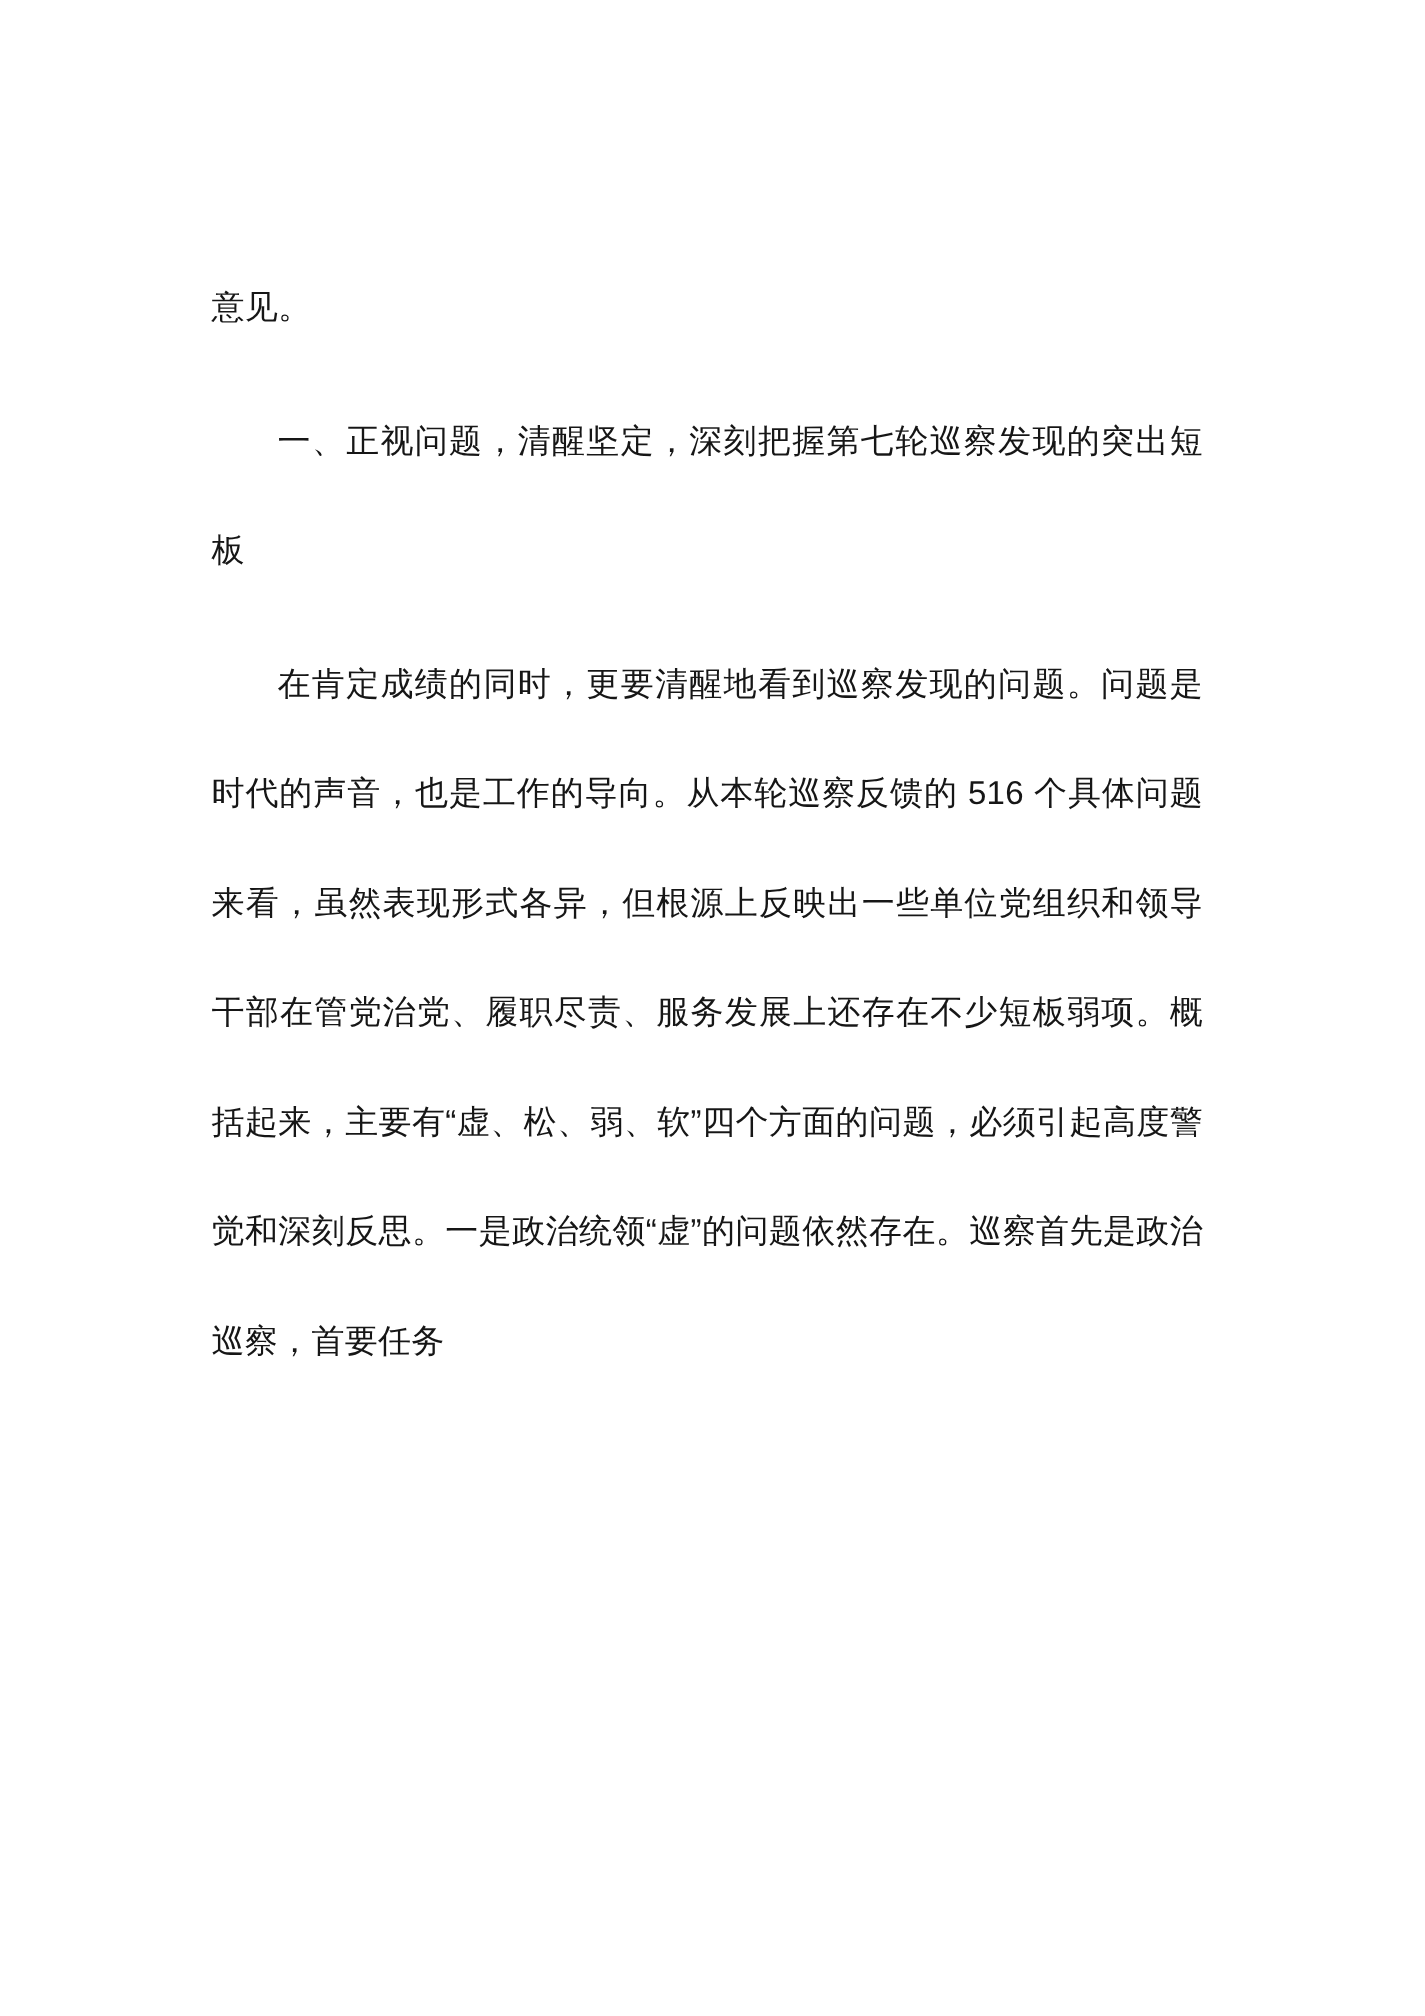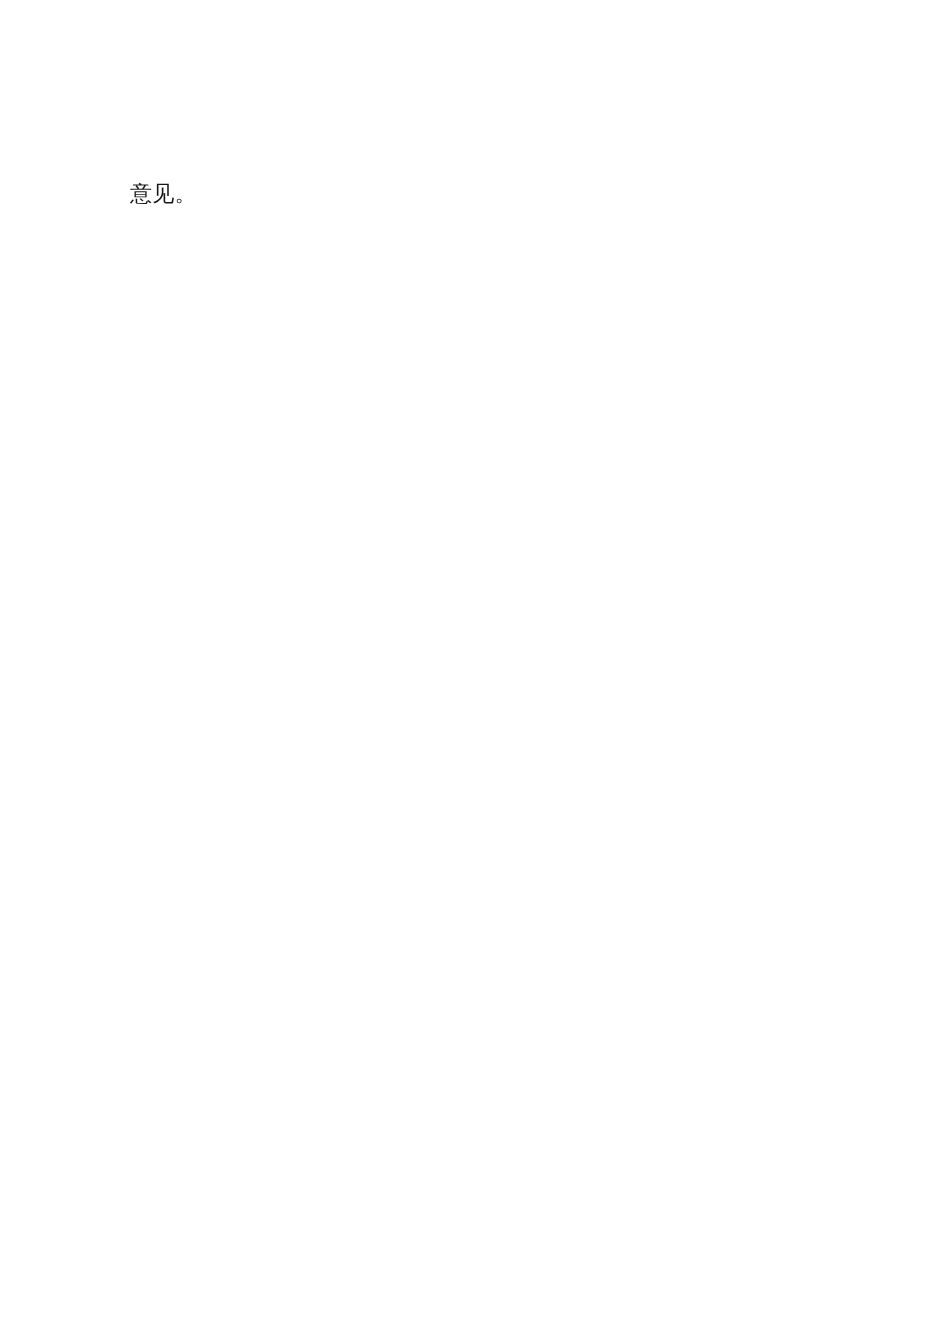--- a/index.html
+++ b/index.html
@@ -14,31 +14,33 @@
       font-family: "Liberation Sans", sans-serif;
     }
     .page {
       box-sizing: border-box;
       width: 950px;
       height: 1344px;
       background: #ffffff;
       padding: 152px 132px 0 125px;
     }
     .page p {
-      margin: 5px;
+      margin: 16px;
       font-size: 22px;
       line-height: 73px;
       color: #161616;
       text-align: justify;
       letter-spacing: 0.2px;
       word-break: break-all;
       overflow-wrap: break-word;
     }
     .page p.indent {
       text-indent: 2em;
     }
   </style>
 </head>
 <body>
 
 <div class="page">
   <p>意见。</p>
+  <p class="indent">一、正视问题，清醒坚定，深刻把握第七轮巡察发现的突出短板</p>
+  <p class="indent">在肯定成绩的同时，更要清醒地看到巡察发现的问题。问题是时代的声音，也是工作的导向。从本轮巡察反馈的 516 个具体问题来看，虽然表现形式各异，但根源上反映出一些单位党组织和领导干部在管党治党、履职尽责、服务发展上还存在不少短板弱项。概括起来，主要有“虚、松、弱、软”四个方面的问题，必须引起高度警觉和深刻反思。一是政治统领“虚”的问题依然存在。巡察首先是政治巡察，首要任务</p>
 </div>
 
 </body></html>

